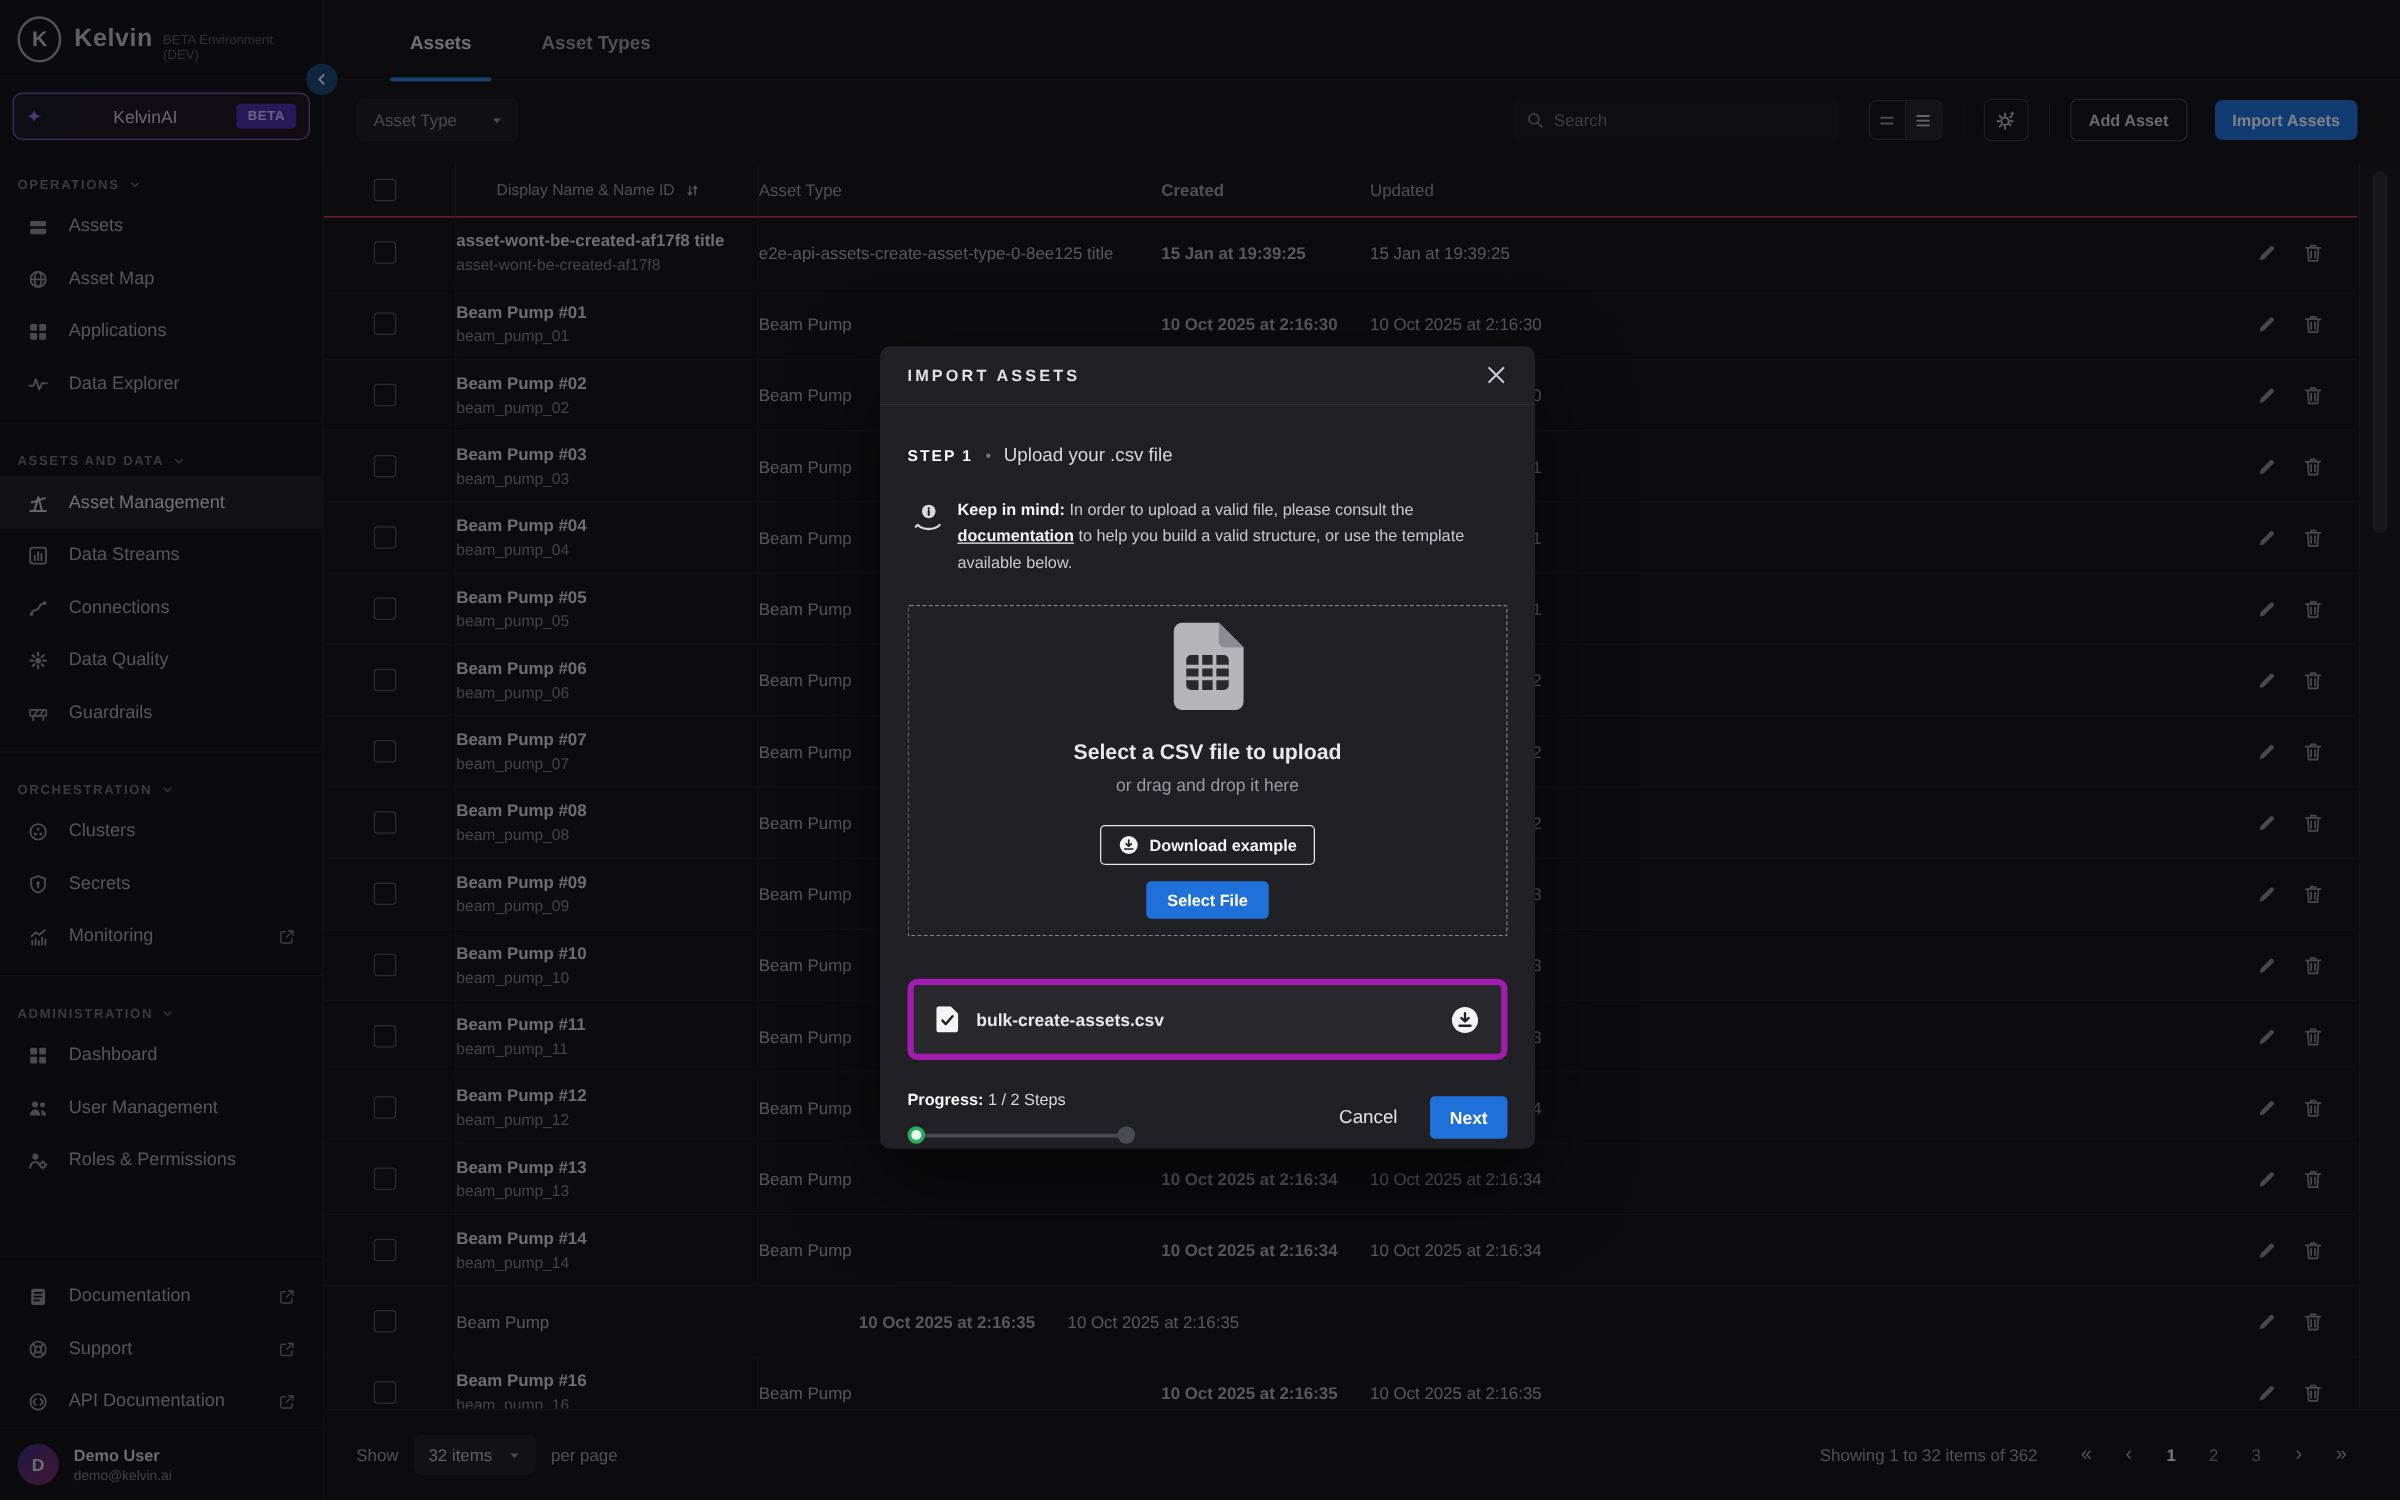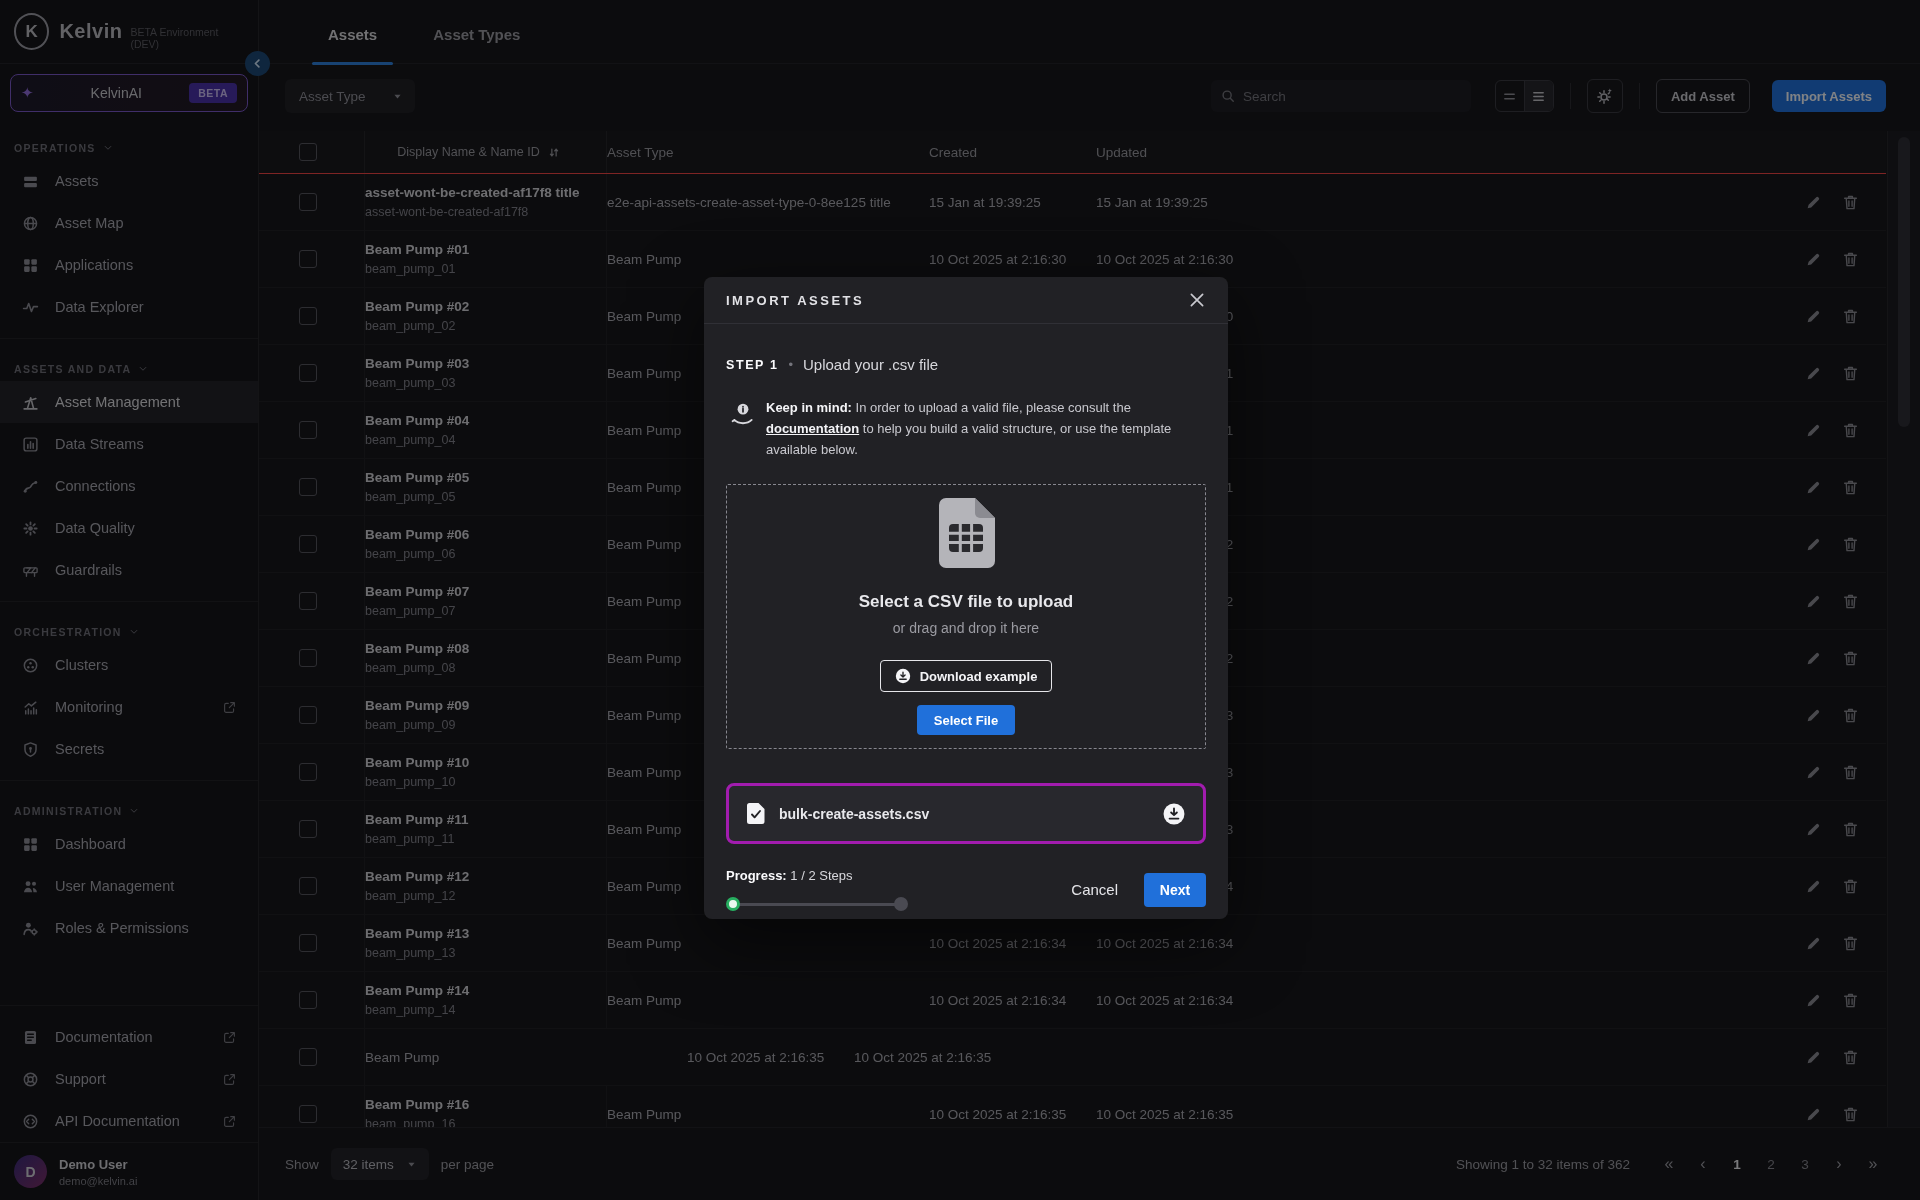--- a/index.html
+++ b/index.html
@@ -74,21 +74,21 @@
   .trow{display:flex;align-items:center;border-bottom:1px solid #202025;height:56px;}
   .thead{height:42px;background:#1a1a1e;font-size:12.5px;color:#97979e;border-bottom:1px solid #ef4444;}
   .c-check{width:107px;display:flex;align-items:center;padding-left:41px;box-sizing:border-box;align-self:stretch;
     border-right:1px solid #202025;}
   .thead .c-check{border-right:1px solid #26262b;}
   .cb{width:16px;height:16px;border:1.5px solid #55555e;border-radius:3px;cursor:pointer;}
   .c-name{width:242px;box-sizing:border-box;align-self:stretch;display:flex;flex-direction:column;
     justify-content:center;border-right:1px solid #202025;padding-right:14px;}
   .thead .c-name{flex-direction:row;align-items:center;border-right:1px solid #26262b;}
   .c-type{width:322px;box-sizing:border-box;padding-right:14px;}
-  .c-created{width:167px;}
+  .c-created{width:167px;font-weight:bold;}
   .c-updated{width:300px;}
   .c-fill{flex:1;}
   .c-actions{width:115px;display:flex;align-items:center;gap:20px;justify-content:flex-end;padding-right:27px;}
   .cell-main{font-size:13.5px;font-weight:bold;color:#cfcfd4;white-space:nowrap;overflow:hidden;text-overflow:ellipsis;}
   .cell-sub{font-size:12.5px;color:#81818a;margin-top:5px;white-space:nowrap;overflow:hidden;text-overflow:ellipsis;}
   .cell-txt{font-size:13.5px;color:#a7a7af;white-space:nowrap;overflow:hidden;text-overflow:ellipsis;}
   .sort-ic{margin-left:8px;color:#97979e;}
   .row-ic{width:17px;height:17px;color:#8a8a92;cursor:pointer;}
   .scrolltrack{position:absolute;top:131px;right:0;width:32px;bottom:73px;background:#1c1c20;border-left:1px solid #26262b;}
   .scrollthumb{position:absolute;top:6px;left:10px;width:12px;height:290px;border-radius:6px;background:#2e2e35;}
@@ -127,21 +127,21 @@
   .dropzone{margin-top:24px;height:263px;border:1px dashed #87878f;border-radius:2px;display:flex;
     flex-direction:column;align-items:center;justify-content:center;}
   .dz-title{margin-top:24px;font-size:17px;font-weight:bold;color:#e8e8ec;}
   .dz-sub{margin-top:8px;font-size:14px;color:#9b9ba2;}
   .dz-btns{margin-top:24px;display:flex;align-items:center;gap:13px;flex-direction:column;}
   .dz-btn-outline{height:30px;border:1px solid #e6e6ea;border-radius:4px;background:transparent;display:flex;
     align-items:center;padding:0 14px;color:#f4f4f7;font-size:13px;font-weight:bold;cursor:pointer;}
   .dz-btn-outline .ic{width:16px;height:16px;margin-right:9px;}
   .dz-btn-primary{height:30px;border-radius:4px;background:#2070da;color:#fff;font-size:13px;font-weight:bold;
     display:flex;align-items:center;padding:0 17px;cursor:pointer;}
-  .filerow{margin-top:34px;height:55px;border:3px solid #a21caf;border-radius:8px;background:#28282d;
+  .filerow{margin-top:34px;height:55px;border:5px solid #a21caf;border-radius:8px;background:#28282d;
     display:flex;align-items:center;padding:0 18px;flex:none;}
   .filerow .fname{margin-left:14px;font-size:14px;font-weight:bold;color:#e8e8ec;flex:1;}
   .filerow .dl{width:22px;height:22px;cursor:pointer;}
   .m-foot{margin-top:24px;padding:0 0 18px 0;display:flex;align-items:center;flex:none;}
   .prog{width:200px;}
   .prog-label{font-size:13px;color:#d8d8dd;}
   .prog-label b{color:#fbfbfd;}
   .prog-track{margin-top:14px;position:relative;height:14px;width:182px;}
   .prog-track .line{position:absolute;left:6px;right:6px;top:6px;height:2.5px;background:#4a4a52;}
   .knob{position:absolute;top:0;width:14px;height:14px;border-radius:50%;cursor:pointer;}
@@ -258,36 +258,36 @@
           <svg class="ic" width="17" height="17" viewBox="0 0 16 16" fill="none">
             <circle cx="8" cy="8" r="5.8" stroke="currentColor" stroke-width="1.4" fill="none"></circle>
             <circle cx="8" cy="5.8" r="1.15" fill="currentColor"></circle>
             <circle cx="5.9" cy="9.6" r="1.15" fill="currentColor"></circle>
             <circle cx="10.1" cy="9.6" r="1.15" fill="currentColor"></circle>
           </svg>
           <span class="lbl">Clusters</span>
         </div>
         <div class="side-item">
           <svg class="ic" width="17" height="17" viewBox="0 0 16 16" fill="none">
+            <path d="M8 1.8l5.2 1.9v4.4c0 3.1-2.2 5.2-5.2 6.2-3-1-5.2-3.1-5.2-6.2V3.7z" stroke="currentColor" stroke-width="1.4" fill="none" stroke-linejoin="round"></path>
+            <circle cx="8" cy="7" r="1.3" fill="currentColor"></circle>
+            <path d="M8 8v2.3" stroke="currentColor" stroke-width="1.4" stroke-linecap="round"></path>
+          </svg>
+          <span class="lbl">Secrets</span>
+        </div>
+        <div class="side-item">
+          <svg class="ic" width="17" height="17" viewBox="0 0 16 16" fill="none">
             <path d="M3.5 14V11M6 14V9.5M8.5 14v-3M11 14V8.5M13.5 14v-4" stroke="currentColor" stroke-width="1.4" stroke-linecap="round"></path>
             <path d="M3 7.5l3.4-3 2.4 2L13 3" stroke="currentColor" stroke-width="1.4" fill="none" stroke-linecap="round" stroke-linejoin="round"></path>
           </svg>
           <span class="lbl">Monitoring</span>
           <svg class="ext" width="13" height="13" viewBox="0 0 16 16" fill="none">
             <path d="M6.5 3H3.8A1.8 1.8 0 002 4.8v7.4A1.8 1.8 0 003.8 14h7.4a1.8 1.8 0 001.8-1.8V9.5" stroke="currentColor" stroke-width="1.4" fill="none" stroke-linecap="round"></path>
             <path d="M9.5 2H14v4.5M14 2L7.8 8.2" stroke="currentColor" stroke-width="1.4" fill="none" stroke-linecap="round" stroke-linejoin="round"></path>
           </svg>
-        </div>
-        <div class="side-item">
-          <svg class="ic" width="17" height="17" viewBox="0 0 16 16" fill="none">
-            <path d="M8 1.8l5.2 1.9v4.4c0 3.1-2.2 5.2-5.2 6.2-3-1-5.2-3.1-5.2-6.2V3.7z" stroke="currentColor" stroke-width="1.4" fill="none" stroke-linejoin="round"></path>
-            <circle cx="8" cy="7" r="1.3" fill="currentColor"></circle>
-            <path d="M8 8v2.3" stroke="currentColor" stroke-width="1.4" stroke-linecap="round"></path>
-          </svg>
-          <span class="lbl">Secrets</span>
         </div>
         <div class="side-div"></div>
         <div class="sec-head">
           <span>ADMINISTRATION</span>
           <svg class="chev" width="10" height="10" viewBox="0 0 16 16" fill="none">
             <path d="M3.5 5.5L8 10l4.5-4.5" stroke="currentColor" stroke-width="1.6" fill="none" stroke-linecap="round" stroke-linejoin="round"></path>
           </svg>
         </div>
         <div class="side-item">
           <svg class="ic" width="17" height="17" viewBox="0 0 16 16" fill="none">

